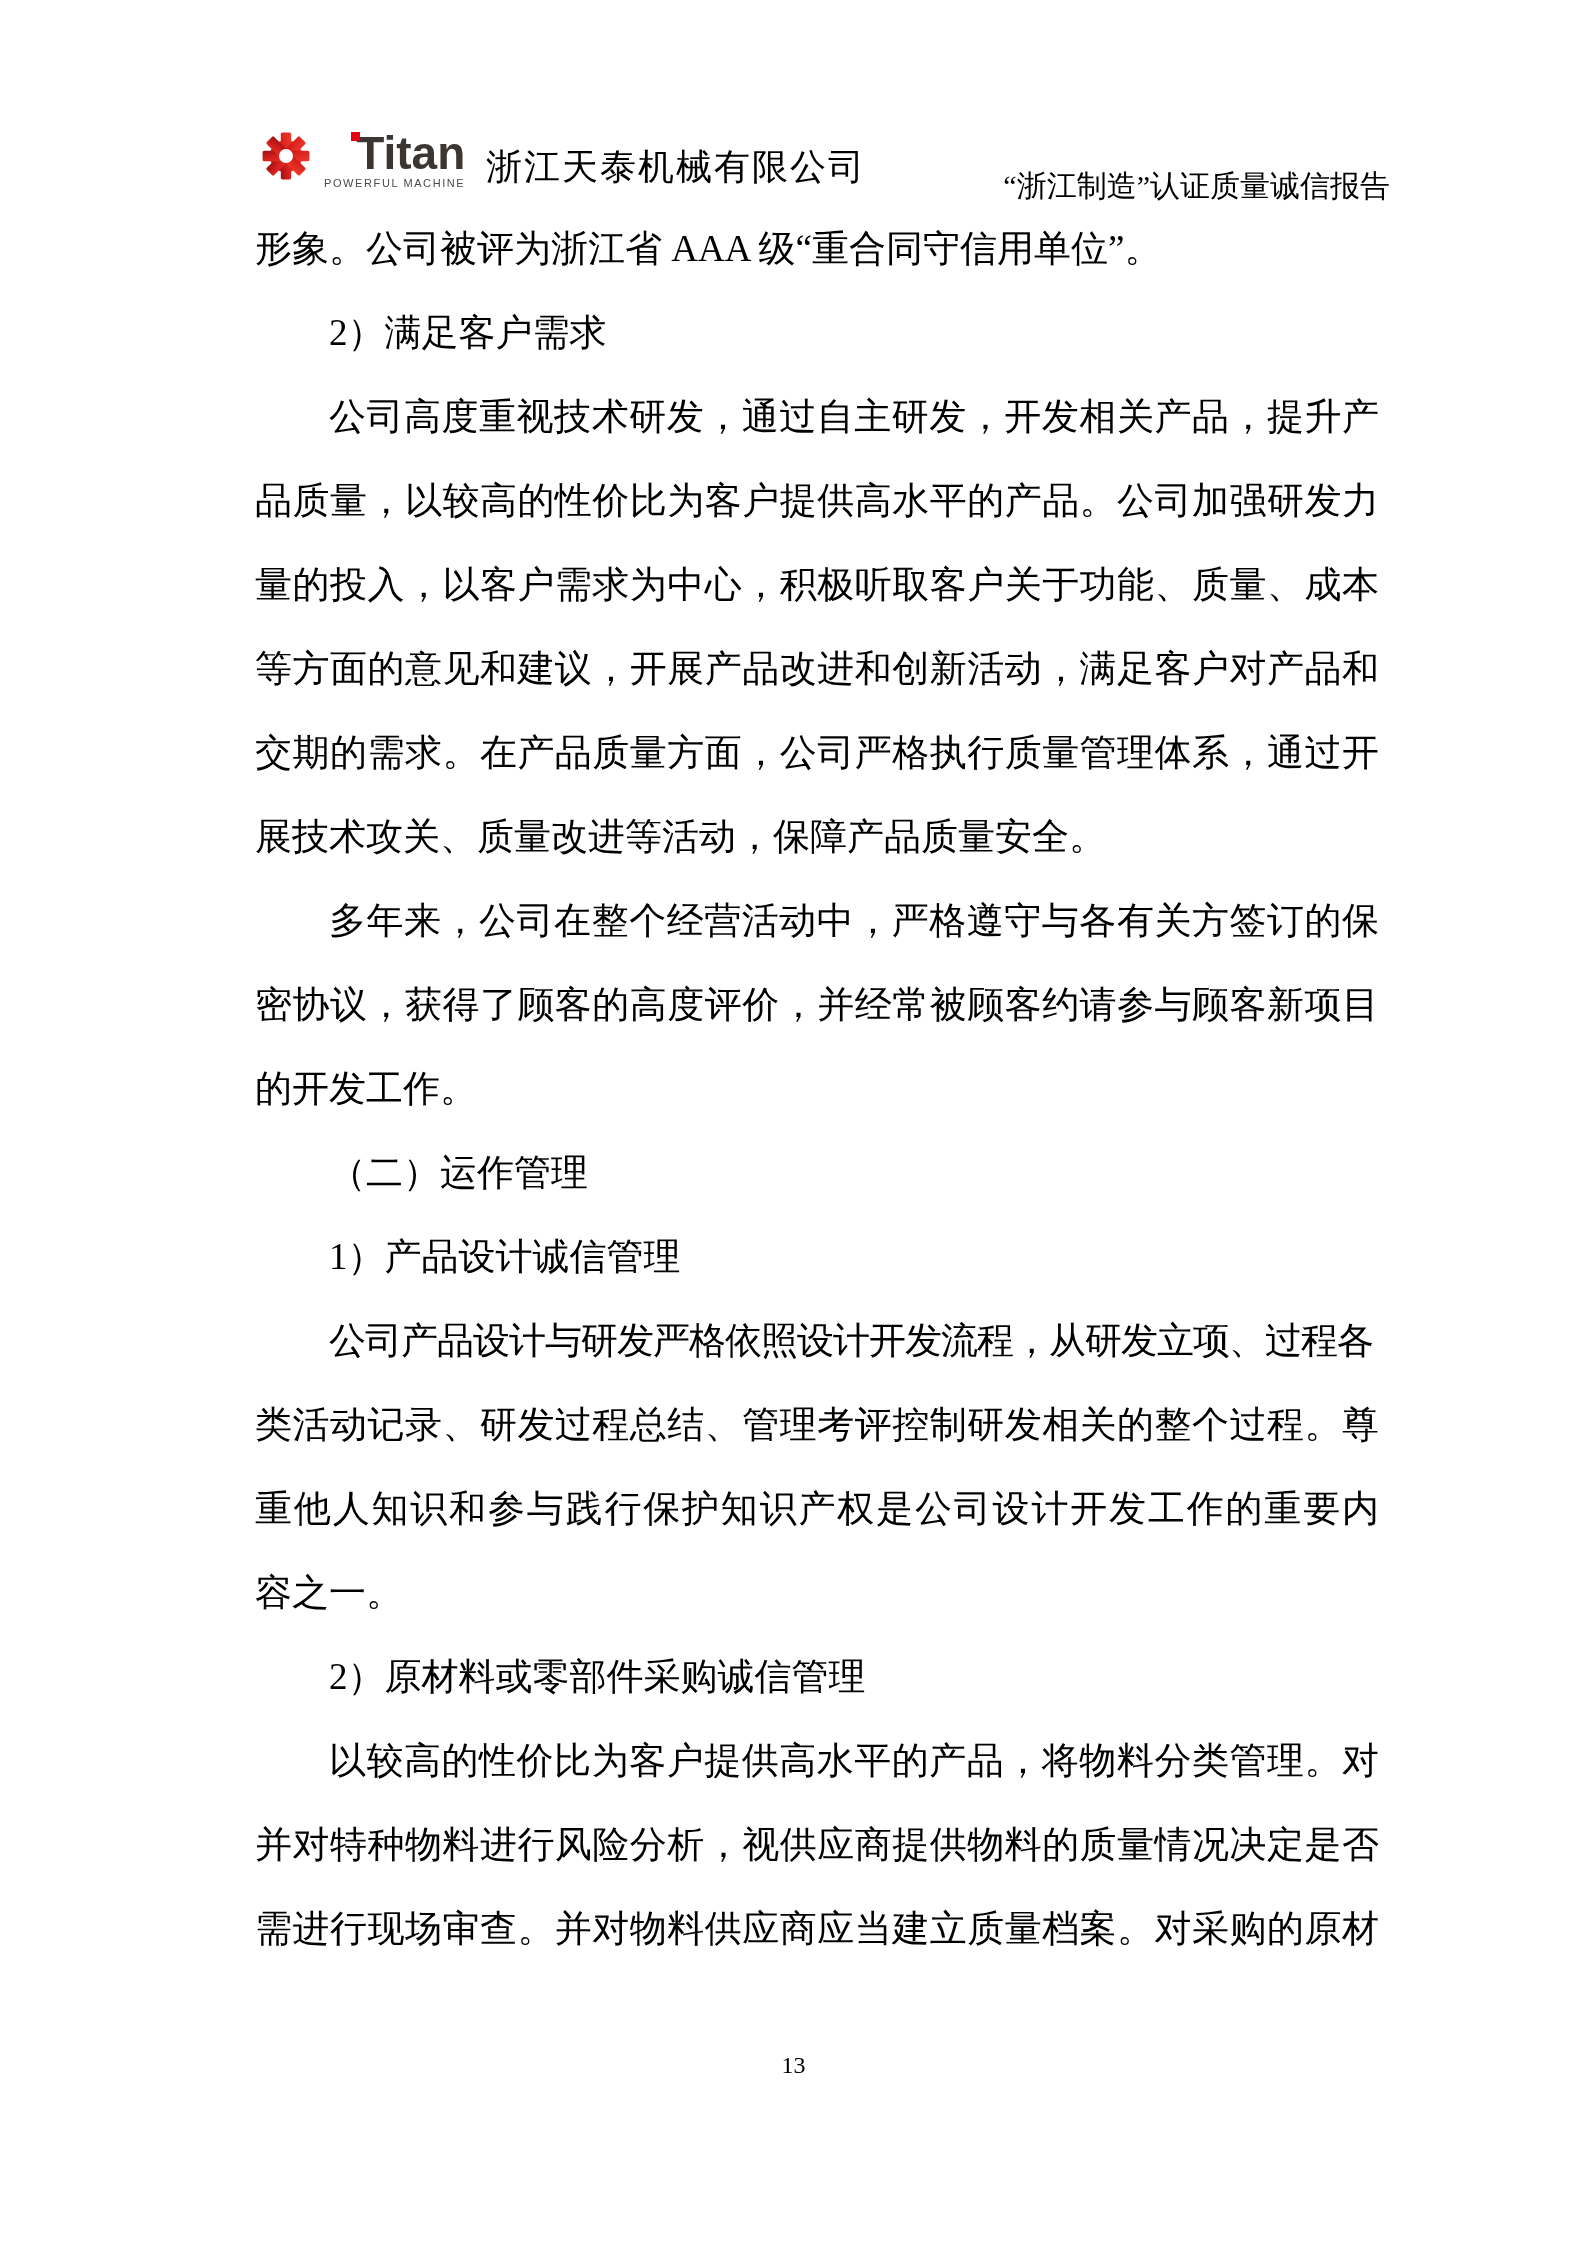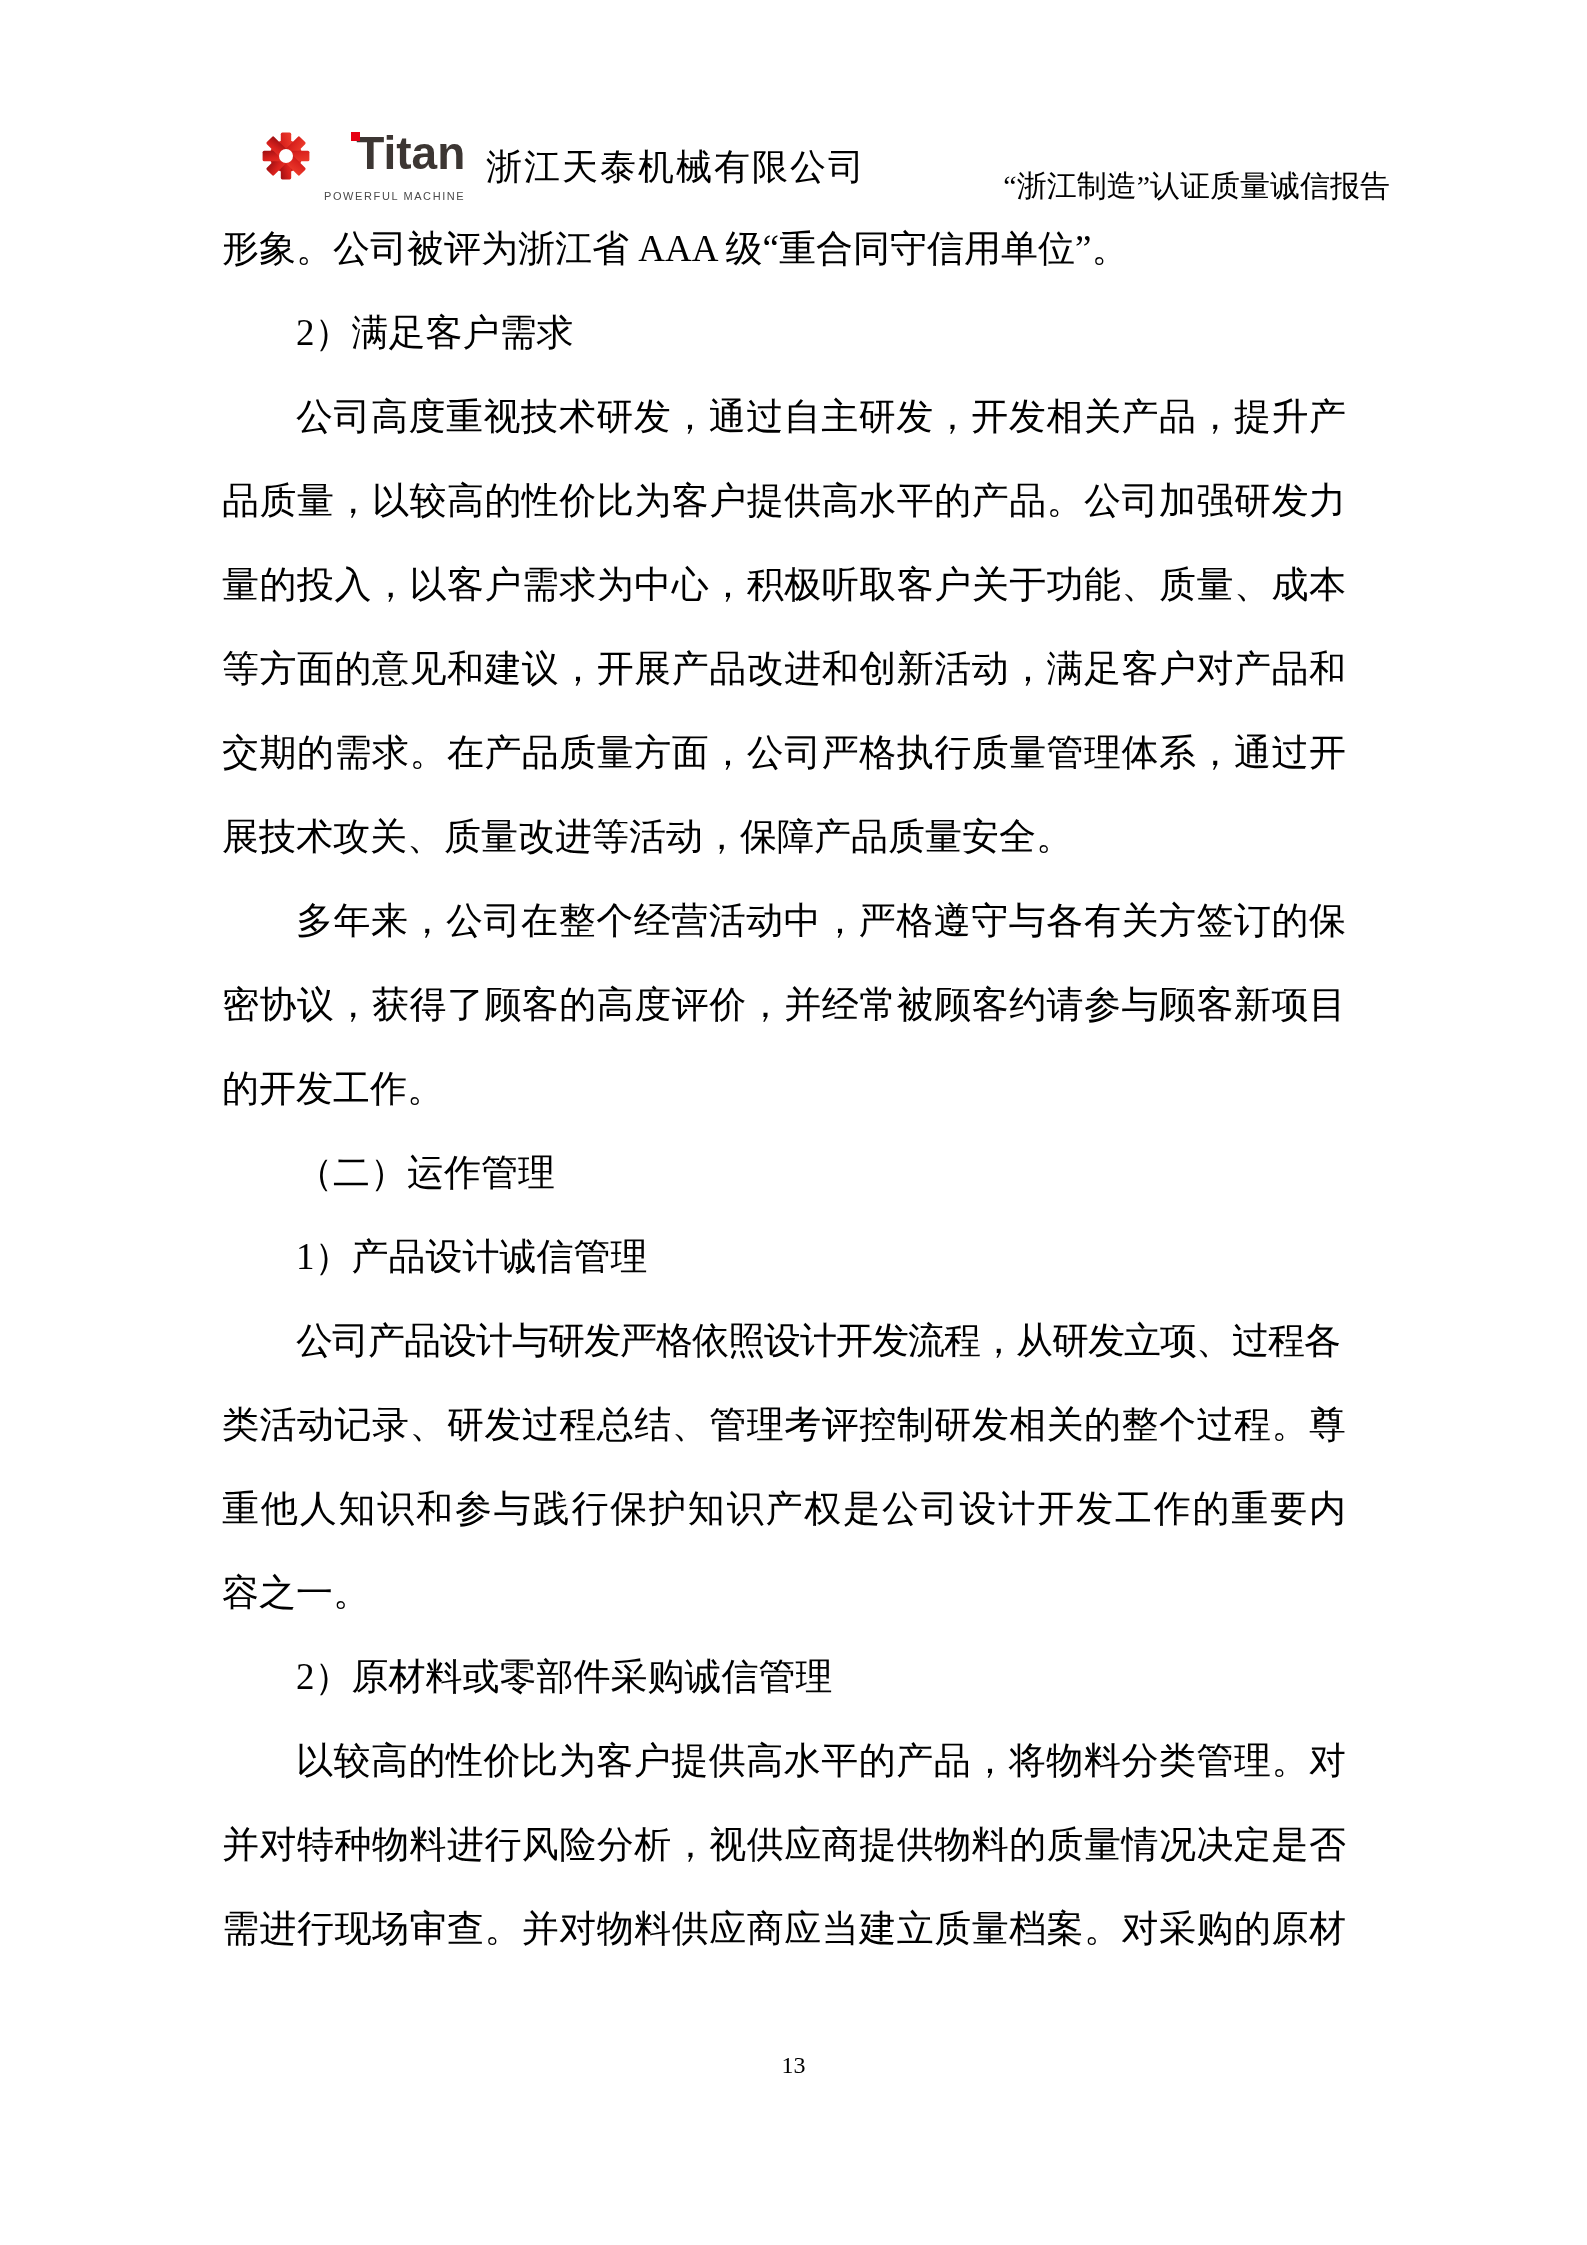--- a/index.html
+++ b/index.html
@@ -28,39 +28,39 @@
     position:relative;
     font-size:46px;font-weight:800;line-height:1;
     color:#3c3633;letter-spacing:0px;
   }
   
   .brand-dot{
     position:absolute;left:29px;top:2px;
     width:9px;height:9px;background:#e60012;
   }
   .tagline{
-    margin-top:14px;margin-left:2px;
+    margin-top:1px;margin-left:2px;
     font-size:11px;font-weight:400;
     letter-spacing:1.6px;color:#4a4a4a;
     white-space:nowrap;
   }
   .company-name{
     position:absolute;left:486px;top:146px;
     font-size:36px;letter-spacing:2px;line-height:1.2;
     white-space:nowrap;
   }
   .report-title{
     position:absolute;right:197px;top:168px;
     font-size:30px;letter-spacing:0px;line-height:1.2;
     white-space:nowrap;
   }
 
   
   .doc-body{
-    position:absolute;left:222px;top:207px;width:1124px;
+    position:absolute;left:255px;top:207px;width:1124px;
     font-size:37px;line-height:84px;
   }
   .ln{
     height:84px;
     text-align:left;
     white-space:normal;
   }
   .ln.ind{text-indent:74px;}
   .ln.jf{text-align:justify;text-align-last:justify;}
   .ln.tight{letter-spacing:-1px;}

